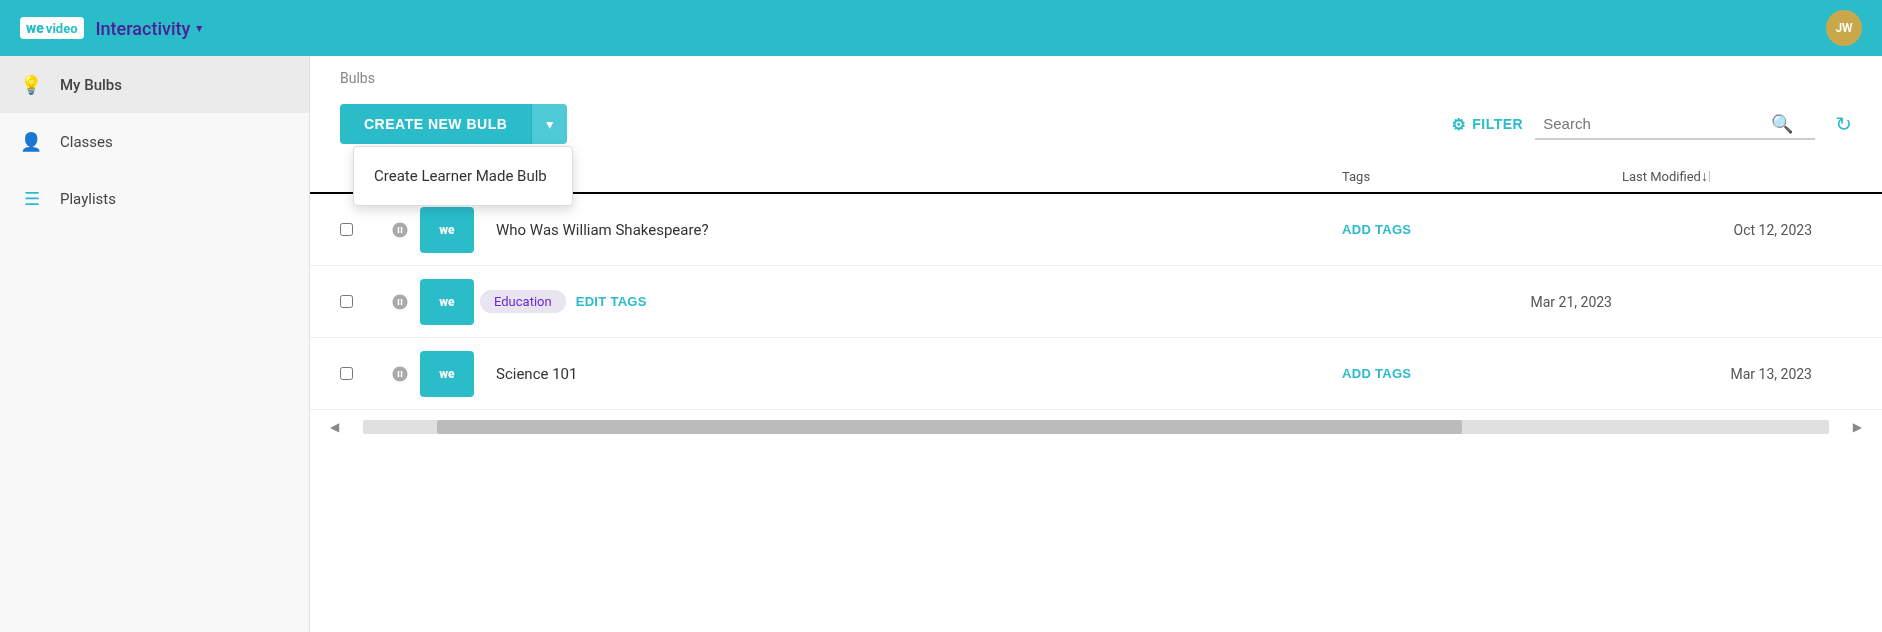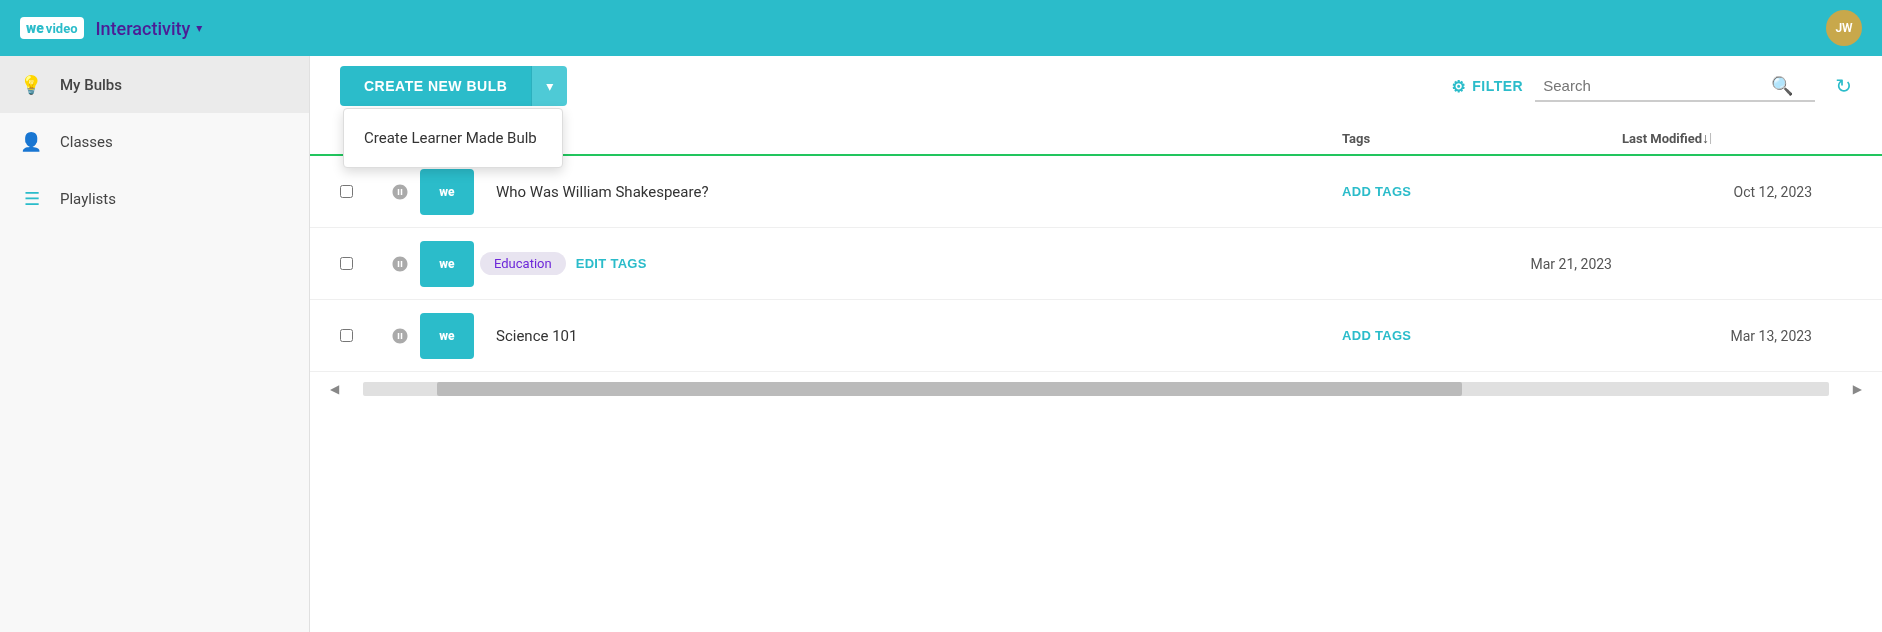--- a/index.html
+++ b/index.html
@@ -69,21 +69,21 @@
       border-radius: 4px 0 0 4px; text-transform: uppercase;
     }
     .create-btn-dropdown {
       background: #4ecad6; color: white; border: none; padding: 12px 14px;
       cursor: pointer; border-radius: 0 4px 4px 0; border-left: 1px solid #2bb0be;
       font-size: 14px;
     }
 
     
     .dropdown-menu {
-      position: absolute; top: 100%; left: 3px; background: white;
+      position: absolute; top: 100%; left: 13px; background: white;
       border: 1px solid #ddd; border-radius: 4px; box-shadow: 0 4px 12px rgba(0,0,0,0.15);
       z-index: 100; min-width: 220px; padding: 6px 0; margin-top: 2px;
     }
     .dropdown-item {
       padding: 14px 20px; font-size: 15px; color: #333; cursor: pointer;
     }
 
     .toolbar-spacer { flex: 1; }
     .filter-btn {
       display: flex; align-items: center; gap: 6px;
@@ -101,22 +101,22 @@
       background: transparent;
     }
     .search-icon { color: #2bbcca; font-size: 18px; cursor: pointer; }
     .refresh-icon { color: #2bbcca; font-size: 20px; cursor: pointer; margin-left: 8px; }
 
     
     .table-header {
       display: grid;
       grid-template-columns: 40px 40px 60px 1fr 280px 200px 30px;
       padding: 8px 30px;
-      border-bottom: 2px solid #22c55e;
-      font-size: 13px; font-weight: 700; color: #555;
+      border-bottom: 2px solid #000000;
+      font-size: 13px; font-weight: 400; color: #555;
       align-items: center;
     }
     .table-row {
       display: grid;
       grid-template-columns: 40px 40px 60px 1fr 280px 200px 30px;
       padding: 0 30px;
       border-bottom: 1px solid #efefef;
       align-items: center;
       min-height: 72px;
     }
@@ -196,20 +196,23 @@
       <span>Classes</span>
     </div>
     <div class="sidebar-item">
       <span class="sidebar-icon">☰</span>
       <span>Playlists</span>
     </div>
   </div>
 
   <div class="main">
 
+    <div class="breadcrumb">
+      <span>Bulbs</span>
+    </div>
 
     <div class="toolbar">
       <div class="create-btn-group">
         <button class="create-btn">CREATE NEW BULB</button>
         <button class="create-btn-dropdown">▾</button>
 
         <div class="dropdown-menu">
           <div class="dropdown-item">Create Learner Made Bulb</div>
         </div>
       </div>

